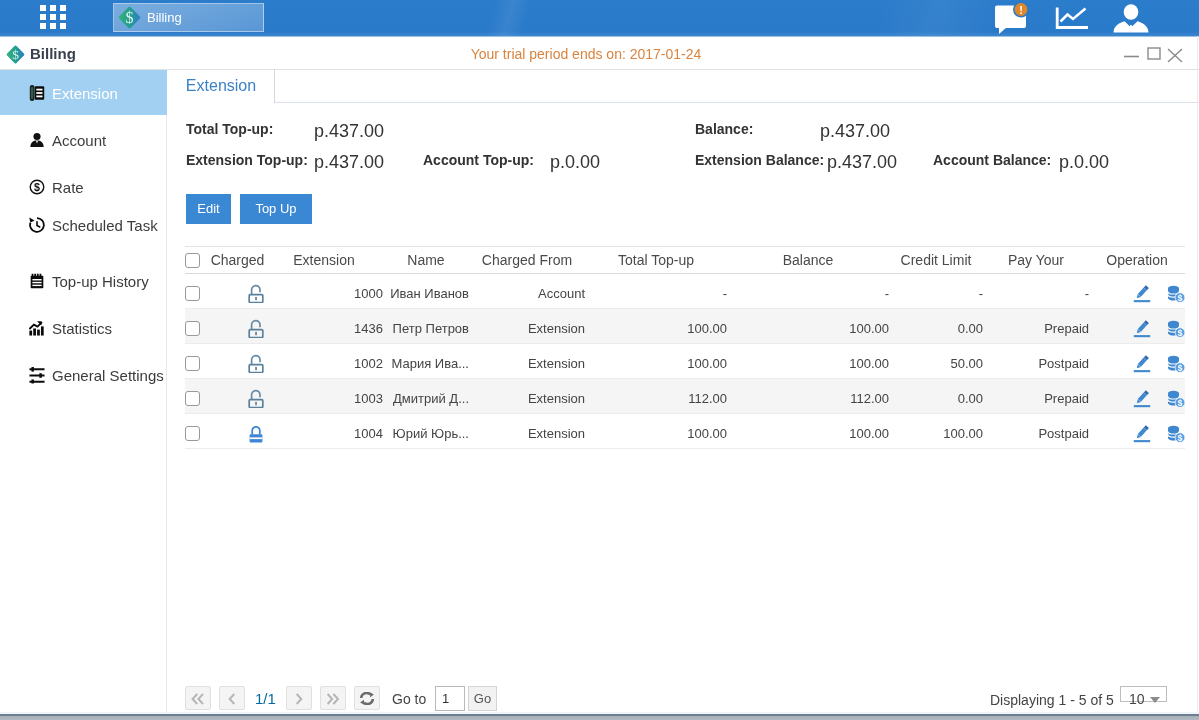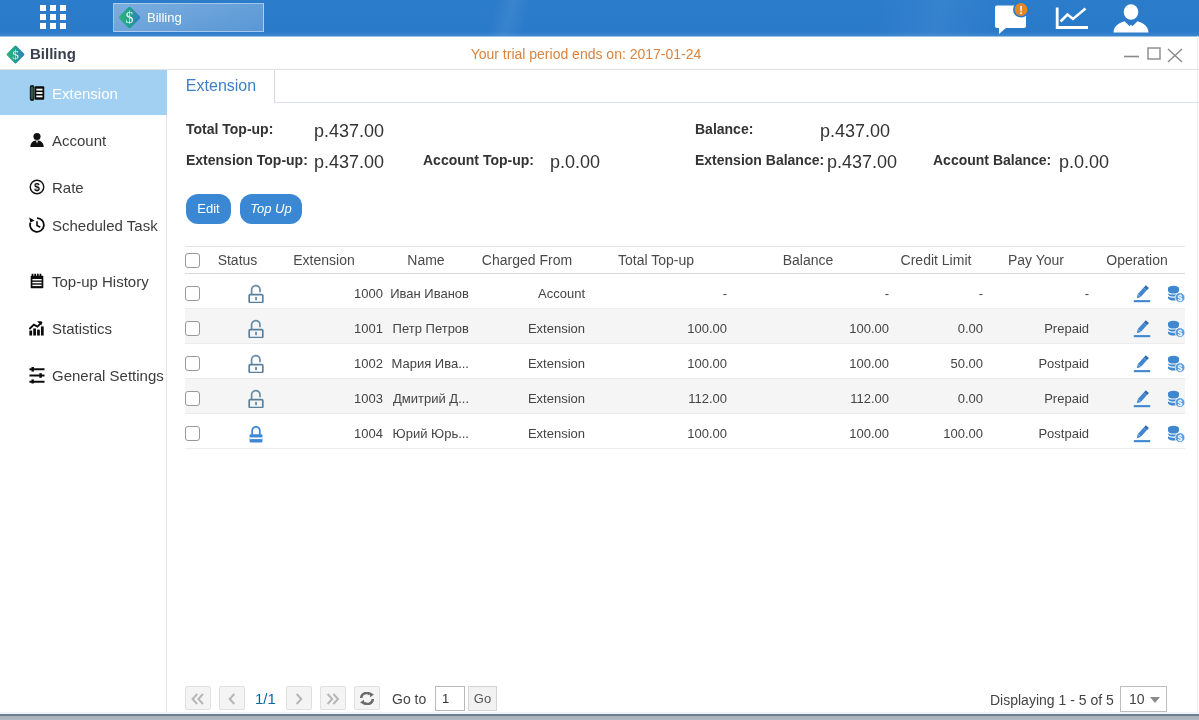--- a/index.html
+++ b/index.html
@@ -36,41 +36,41 @@
 .sitem .ic { position:absolute; left:29px; top:50%; transform:translateY(-50%); width:16px; height:17px; }
 .sitem.sel { background:#a2d0f3; color:#fff; }
 
 
 #tabstrip { position:absolute; left:168px; top:70px; width:1031px; height:33px; border-bottom:1px solid #dbe2ea; background:#fff; }
 #tab { position:absolute; left:0px; top:0px; width:107px; height:33px; border-right:1px solid #d8d8d8;
   color:#3c80c8; font-size:16px; text-align:center; line-height:32px; background:#fff; }
 .slabel { position:absolute; font-size:14px; font-weight:bold; color:#333; }
 .sval { position:absolute; font-size:18px; color:#333; }
 .btn { position:absolute; top:194px; height:30px; background:#3a87d4; color:#fff; font-size:13px;
-  text-align:center; line-height:30px; border-radius:12px; }
+  text-align:center; line-height:30px; border-radius:0; }
 
 
 #tbl { position:absolute; left:185px; top:246px; width:1000px; border-collapse:collapse; table-layout:fixed;
   font-size:13px; color:#444; }
 #tbl th { font-weight:normal; font-size:14px; color:#4a4a4a; height:27px; text-align:center;
   border-top:1px solid #e3e3e3; border-bottom:1px solid #d9d9d9; }
 #tbl td { height:30px; padding-top:4px; box-sizing:content-box; text-align:right; border-bottom:1px solid #ececec; vertical-align:middle; }
 #tbl tr.alt td { background:#f5f5f5; }
 .cb { display:inline-block; width:15px; height:15px; border:1px solid #999; border-radius:3px; background:#fff; vertical-align:middle; }
 
 #tbl td svg { transform: translateY(2px); }
 
 .pbtn { position:absolute; top:686px; width:26px; height:24px; background:#f4f4f4; border:1px solid #e0e0e0;
   border-radius:2px; color:#bdbdbd; font-size:17px; text-align:center; line-height:21px; }
 #pgtext { position:absolute; top:690px; left:255px; font-size:15px; color:#0369a1; }
 #goto { position:absolute; top:691px; left:392px; font-size:14px; color:#444; }
 #pginput { position:absolute; top:686px; left:435px; width:30px; height:25px; border:1px solid #b9b9b9; font-size:13px; color:#333; padding-left:6px; font-family:"Liberation Sans",sans-serif; }
 #gobtn { position:absolute; top:686px; left:468px; width:29px; height:25px; background:#f2f2f2; border:1px solid #d4d4d4; font-size:13px; color:#555; text-align:center; line-height:23px; }
 #disp { position:absolute; top:692px; left:990px; font-size:14px; color:#444; }
-#psel { position:absolute; top:686px; left:1120px; width:47px; height:26px; border:1px solid #bdbdbd; background:#fff; }
+#psel { position:absolute; top:686px; left:1120px; width:47px; height:16px; border:1px solid #bdbdbd; background:#fff; }
 #psel .v { position:absolute; left:8px; top:4px; font-size:14px; color:#444; }
 #psel .ar { position:absolute; right:6px; top:10px; width:0; height:0; border-left:5px solid transparent; border-right:5px solid transparent; border-top:6px solid #8b8b8b; }
 
 #bottomedge { position:absolute; left:0; top:712px; width:1199px; height:8px;
   background:linear-gradient(180deg, #edf4fa 0px, #edf4fa 2px, #6e8090 2px, #6e8090 4px, #a8b1ba 4px, #b0b9c2 8px); }
 </style>
 </head>
 <body>
 
 <div id="topbar">
@@ -225,39 +225,39 @@
 <span class="slabel" style="left:186px; top:152px;">Extension Top-up:</span>
 <span class="sval" style="left:314px; top:152px;">p.437.00</span>
 <span class="slabel" style="left:423px; top:152px;">Account Top-up:</span>
 <span class="sval" style="left:550px; top:152px;">p.0.00</span>
 <span class="slabel" style="left:695px; top:152px;">Extension Balance:</span>
 <span class="sval" style="left:827px; top:152px;">p.437.00</span>
 <span class="slabel" style="left:933px; top:152px;">Account Balance:</span>
 <span class="sval" style="left:1059px; top:152px;">p.0.00</span>
 
 <div class="btn" style="left:186px; width:45px;">Edit</div>
-<div class="btn" style="left:240px; width:62px;font-style:italic;">Top Up</div>
+<div class="btn" style="left:240px; width:72px;">Top Up</div>
 
 <table id="tbl" cellspacing="0">
   <colgroup>
     <col style="width:25px">
       <col style="width:55px">
       <col style="width:118px">
       <col style="width:86px">
     <col style="width:116px">
       <col style="width:142px">
       <col style="width:162px">
       <col style="width:94px">
     <col style="width:106px">
       <col style="width:96px">
   </colgroup>
   <tbody>
       <tr>
     <th style="text-align:left;"><span class="cb"></span></th>
-    <th>Status</th>
+    <th>Charged</th>
         <th>Extension</th>
         <th>Name</th>
         <th>Charged From</th>
     <th>Total Top-up</th>
         <th>Balance</th>
         <th>Credit Limit</th>
         <th>Pay Your</th>
         <th>Operation</th>
   </tr>
   <tr>
@@ -290,21 +290,21 @@
             <text x="13" y="15.8" font-size="8.5" font-weight="bold" fill="#fff" text-anchor="middle" font-family="Liberation Sans">$</text>
           </svg></td>
   </tr>
   <tr class="alt">
     <td style="text-align:left;"><span class="cb"></span></td>
     <td><svg width="18" height="19" viewBox="0 0 18 19">
             <path d="M4.6 10.6 L4.6 6 A 4.2 4.2 0 0 1 13 5.6 L13 8.2" fill="none" stroke="#688ca6" stroke-width="1.7"></path>
             <rect x="2.2" y="10.6" width="13.6" height="8" rx="1" fill="none" stroke="#59809c" stroke-width="1.7"></rect>
             <rect x="8.2" y="12.8" width="1.7" height="3.6" rx="0.8" fill="#59809c"></rect>
           </svg></td>
-    <td>1001</td>
+    <td>1436</td>
         <td>Петр Петров</td>
         <td>Extension</td>
         <td>100.00</td>
         <td>100.00</td>
         <td>0.00</td>
         <td>Prepaid</td>
     <td><svg width="18" height="18" viewBox="0 0 18 18" style="margin-right:16px;">
             <g transform="rotate(42 9 7.5)">
               <rect x="6.9" y="-0.5" width="4.2" height="3" fill="#2e6bb0"></rect>
               <rect x="6.9" y="2.7" width="4.2" height="8.7" fill="#3f87cf"></rect>

